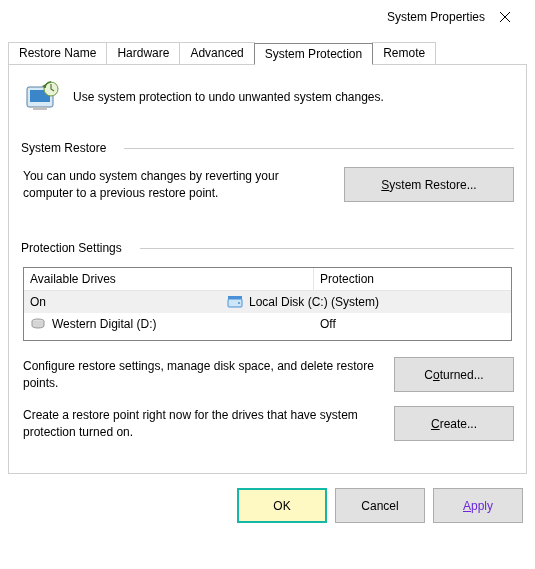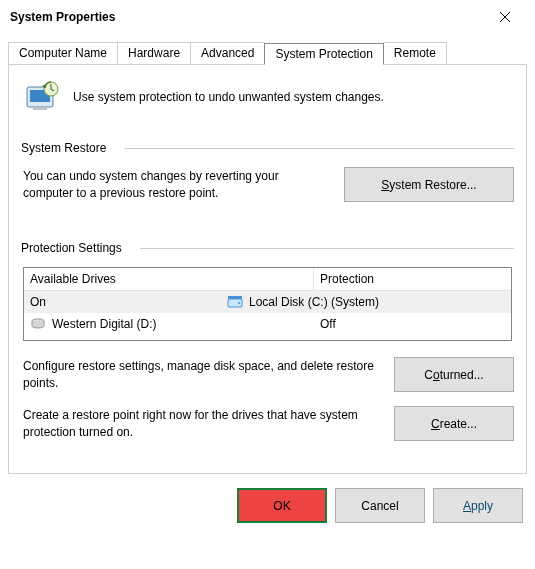--- a/index.html
+++ b/index.html
@@ -7,25 +7,24 @@
       font-family: "Segoe UI", Tahoma, sans-serif;
       font-size: 12px;
       background: #fff;
       width: 535px;
       height: 569px;
       color: #000;
     }
     .window { width: 535px; }
     .titlebar {
       display: flex;
-      justify-content: space-between;
+      justify-content: flex-end;
       align-items: center;
       padding: 6px 10px 4px 10px;
       height: 32px;
-      font-weight: bold;
     }
     .titlebar .title { font-size: 12px; }
     .close-btn {
       width: 40px; height: 28px;
       display:flex; align-items:center; justify-content:center;
       font-size: 14px;
     }
     .tabs {
       display:flex;
       padding: 10px 8px 0 8px;
@@ -129,38 +128,38 @@
     }
     .cfg-row .desc { flex:1; font-size:12px; line-height:1.35; padding-left:2px;}
     .cfg-row .btn { min-width: 120px; }
     .dialog-buttons {
       display:flex;
       justify-content:flex-end;
       gap: 8px;
       padding: 6px 12px 10px 0;
     }
     .dialog-buttons .btn { min-width: 90px; }
-    .btn.default { border: 2px solid #15803d; background:#ef4444; }
-    .btn.disabled { color:#0c4a6e; }
+    .btn.default { border: 2px solid #14b8a6; background:#fef9c3; }
+    .btn.disabled { color:#6d28d9; }
   </style>
 </head>
 <body>
 
 <div class="window">
   <div class="titlebar">
     <span class="title">System Properties</span>
     <div class="close-btn">
       <svg width="12" height="12" viewBox="0 0 12 12">
           <path d="M1 1 L11 11 M11 1 L1 11" stroke="#000" stroke-width="1" fill="none"></path>
         </svg>
     </div>
   </div>
 
   <div class="tabs">
-    <div class="tab">Computer Name</div>
+    <div class="tab">Restore Name</div>
     <div class="tab">Hardware</div>
     <div class="tab">Advanced</div>
     <div class="tab active">System Protection</div>
     <div class="tab">Remote</div>
   </div>
 
   <div class="tab-content">
 
     <div class="intro">
       <span class="intro-icon">

